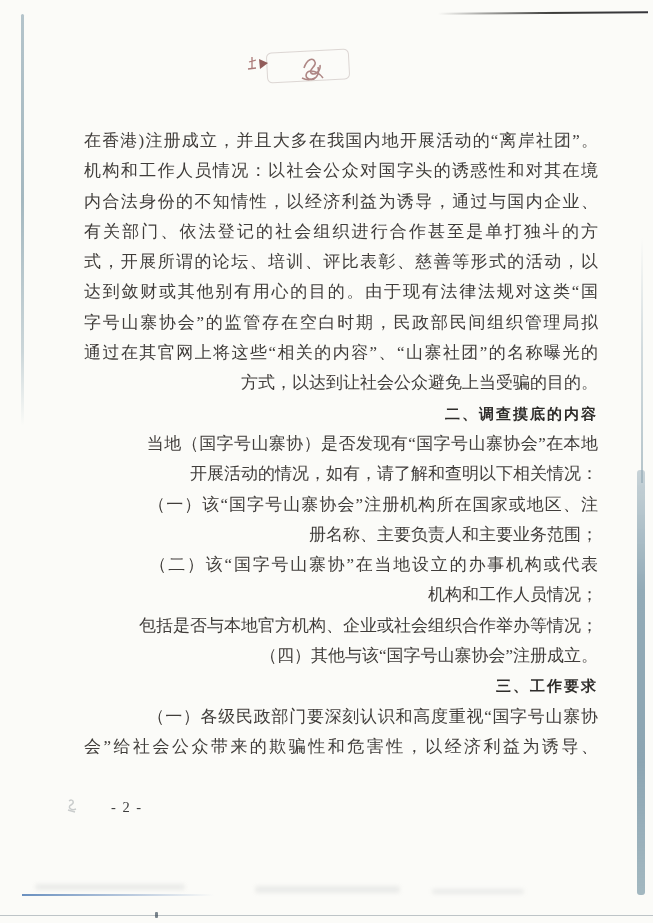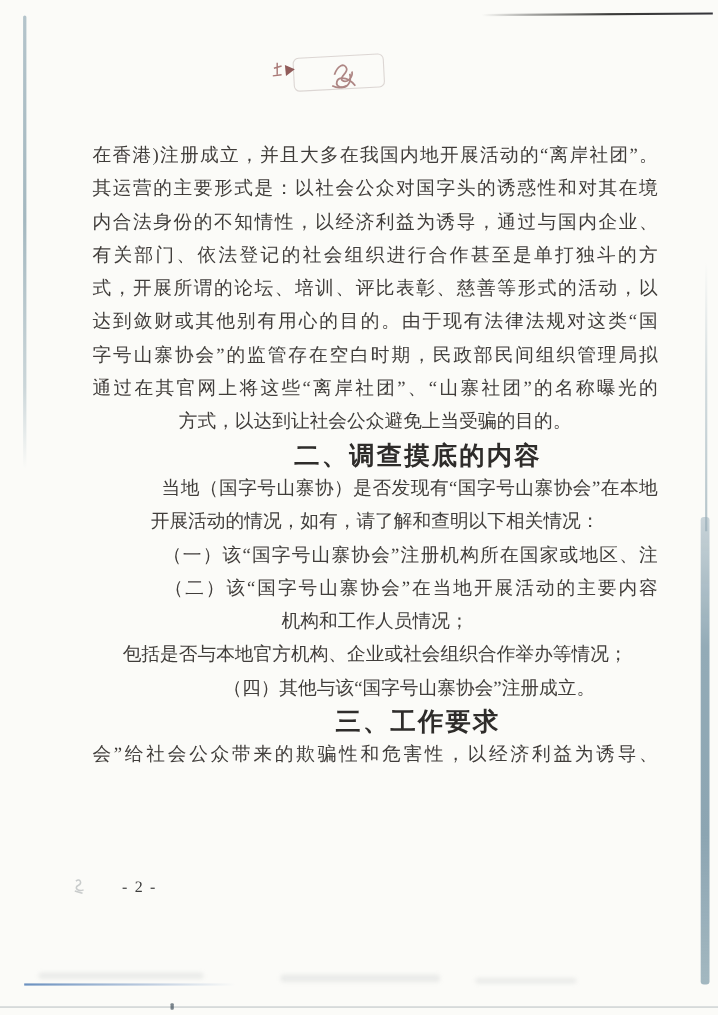--- a/index.html
+++ b/index.html
@@ -17,25 +17,25 @@
     box-sizing:border-box;
     width:514px;height:30.3px;line-height:30.3px;
     font-size:17px;color:#403d3a;
     white-space:pre;overflow:visible;
   }
   .jl{ 
     white-space:normal;
     text-align:justify;text-align-last:justify;
     text-justify:inter-character;
   }
-  .el{ text-align:center; }
+  .el{ text-align:right; }
   .indent{ padding-left:28px; }
   .heading{
     font-family:"Liberation Sans",sans-serif;
-    font-weight:700;font-size:23px;color:#2e2c2a;
+    font-weight:700;font-size:15px;color:#2e2c2a;
     letter-spacing:2px;
   }
   .pagenum{
     position:absolute;left:111px;top:799px;
     font-size:14.5px;color:#3c3c3c;letter-spacing:1.5px;
     font-family:"Liberation Serif",serif;
   }
   
   .art{position:absolute;pointer-events:none;}
   .top-line{
@@ -104,35 +104,37 @@
       <path d="M62,36 c4,2 9,2 13,0"></path>
     </g>
   </svg>
 
   <svg class="pgmark-svg" width="16" height="20" viewBox="0 0 16 20">
     <path d="M3,5 c4,-3 6,2 2,4 c-4,2 0,6 5,4 M2,14 l7,2" stroke="rgba(110,118,124,0.35)" stroke-width="1.4" fill="none"></path>
   </svg>
 
   <div class="text-block">
     <div class="line jl">在香港)注册成立，并且大多在我国内地开展活动的“离岸社团”。</div>
-    <div class="line jl">其运营的主要形式是：以社会公众对国字头的诱惑性和对其在境</div>
+    <div class="line jl">机构和工作人员情况：以社会公众对国字头的诱惑性和对其在境</div>
     <div class="line jl">内合法身份的不知情性，以经济利益为诱导，通过与国内企业、</div>
     <div class="line jl">有关部门、依法登记的社会组织进行合作甚至是单打独斗的方</div>
     <div class="line jl">式，开展所谓的论坛、培训、评比表彰、慈善等形式的活动，以</div>
     <div class="line jl">达到敛财或其他别有用心的目的。由于现有法律法规对这类“国</div>
     <div class="line jl">字号山寨协会”的监管存在空白时期，民政部民间组织管理局拟</div>
-    <div class="line jl">通过在其官网上将这些“离岸社团”、“山寨社团”的名称曝光的</div>
+    <div class="line jl">通过在其官网上将这些“相关的内容”、“山寨社团”的名称曝光的</div>
     <div class="line el">方式，以达到让社会公众避免上当受骗的目的。</div>
     <div class="line el heading indent">　　二、调查摸底的内容</div>
     <div class="line jl indent">　　当地（国字号山寨协）是否发现有“国字号山寨协会”在本地</div>
     <div class="line el">开展活动的情况，如有，请了解和查明以下相关情况：</div>
     <div class="line jl indent">　　（一）该“国字号山寨协会”注册机构所在国家或地区、注</div>
-    <div class="line jl indent">　　（二）该“国字号山寨协会”在当地开展活动的主要内容</div>
+    <div class="line el">册名称、主要负责人和主要业务范围；</div>
+    <div class="line jl indent">　　（二）该“国字号山寨协”在当地设立的办事机构或代表</div>
     <div class="line el">机构和工作人员情况；</div>
     <div class="line el">包括是否与本地官方机构、企业或社会组织合作举办等情况；</div>
     <div class="line el indent">　　（四）其他与该“国字号山寨协会”注册成立。</div>
     <div class="line el heading indent">　　三、工作要求</div>
+    <div class="line jl indent">　　（一）各级民政部门要深刻认识和高度重视“国字号山寨协</div>
     <div class="line jl">会”给社会公众带来的欺骗性和危害性，以经济利益为诱导、</div>
   </div>
 
   <div class="pagenum">- 2 -</div>
 
 </div>
 
 </body></html>

